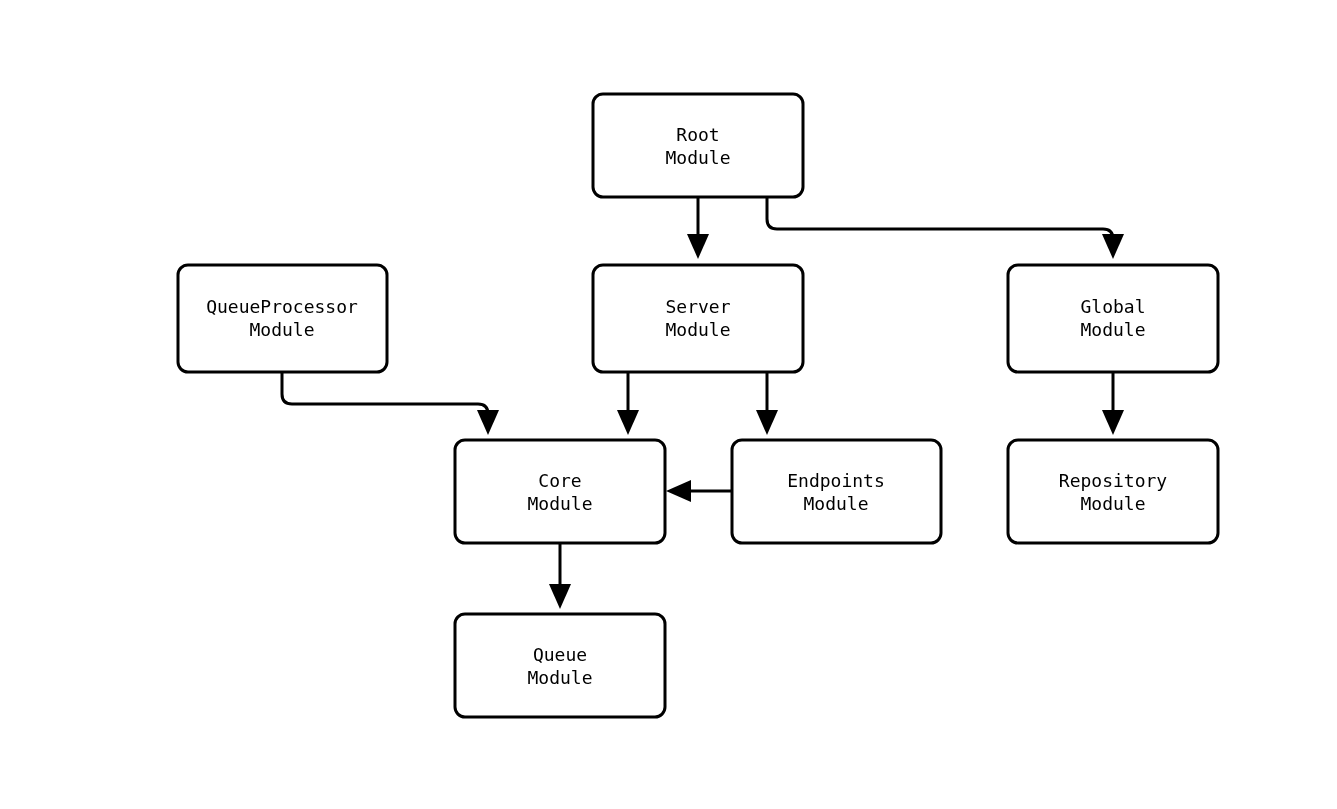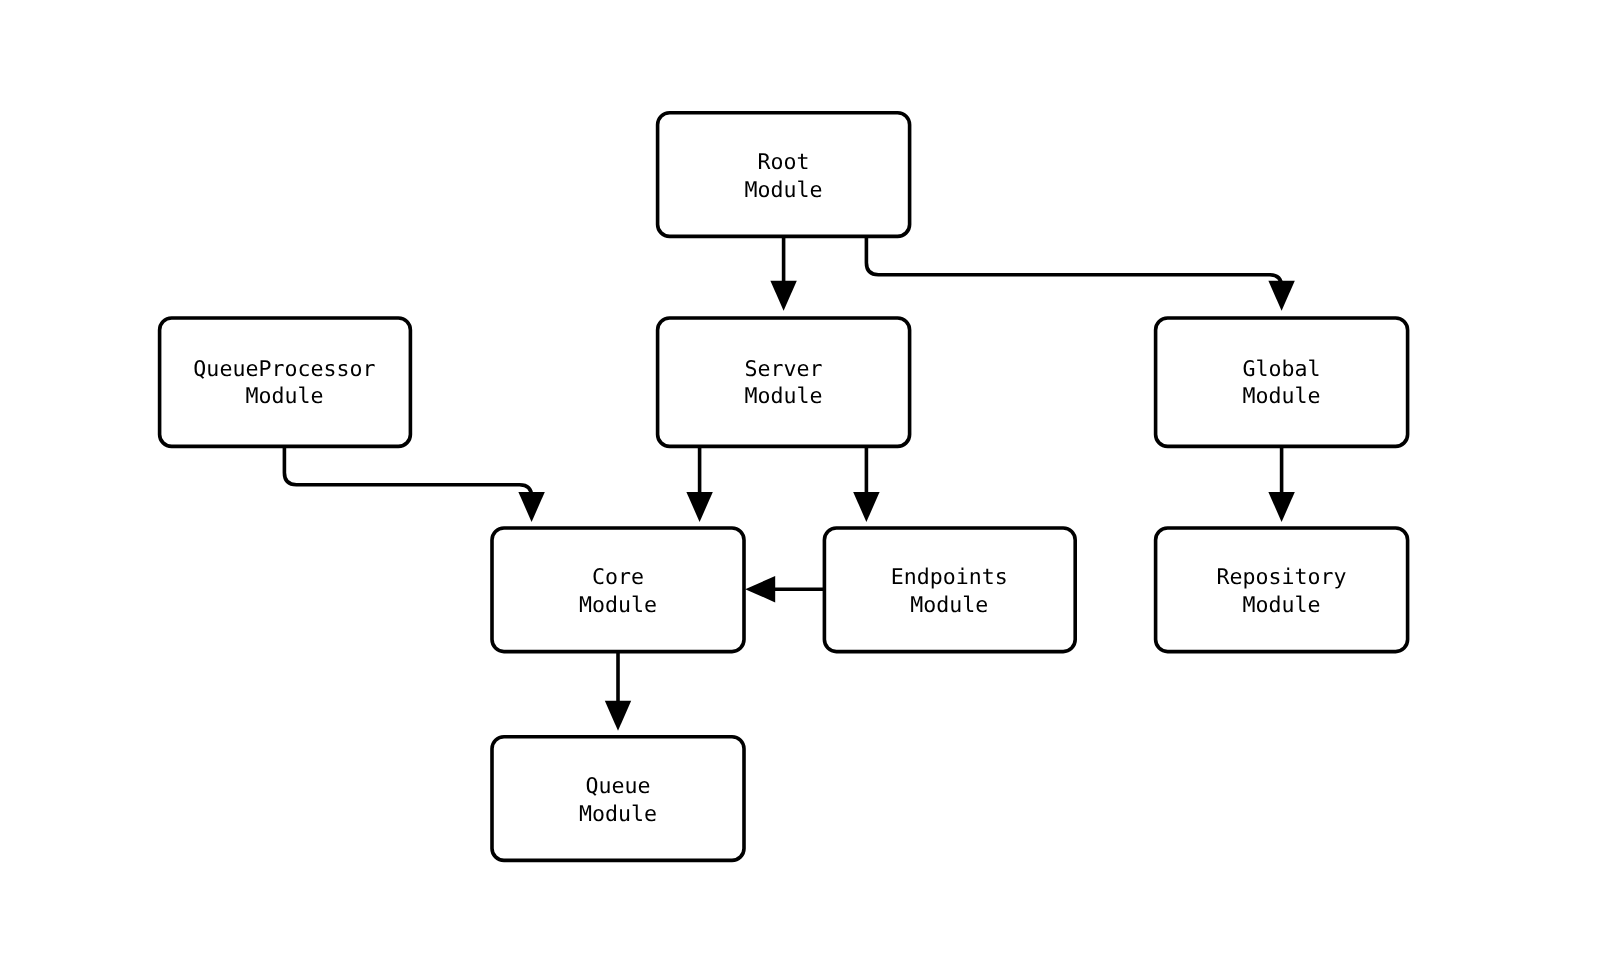--- a/index.html
+++ b/index.html
@@ -11,20 +11,21 @@
     width: 1337px;
     height: 809px;
     overflow: hidden;
     font-family: "DejaVu Sans Mono", monospace;
   }
   #diagram-root {
     position: relative;
     width: 1091px;
     height: 809px;
     background: #ffffff;
+    margin-left: 45px;
   }
   svg.diagram-canvas {
     position: absolute;
     top: 0;
     left: 0;
     width: 1337px;
     height: 809px;
     display: block;
   }
   .node-box {

